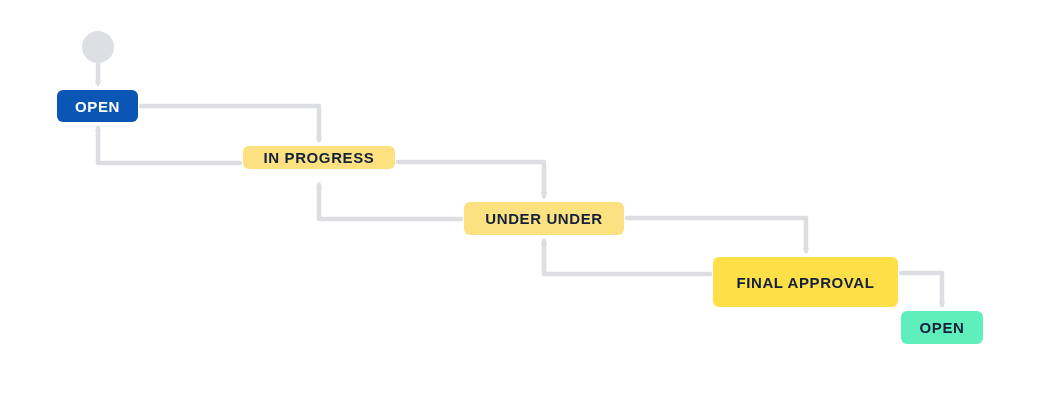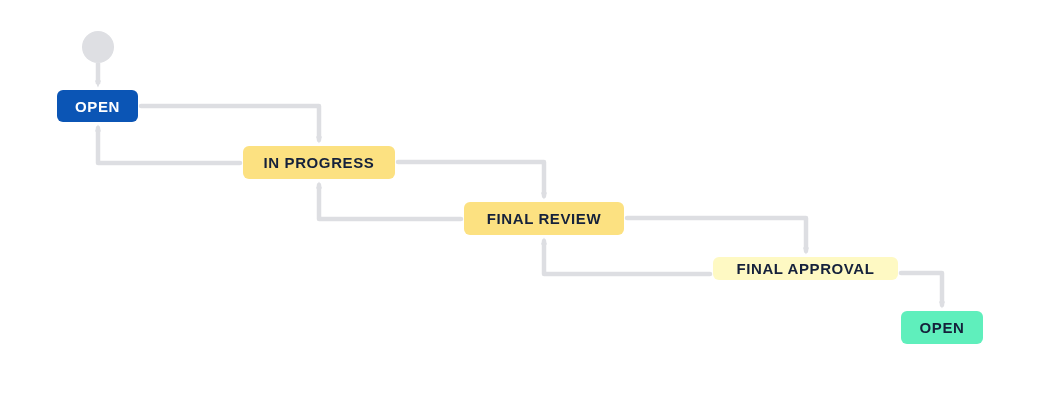--- a/index.html
+++ b/index.html
@@ -72,29 +72,29 @@
 
     <path d="M710,274 L544,274 L544,241" fill="none" stroke="#dddee2" stroke-width="4.5" stroke-linecap="round" stroke-linejoin="round" marker-end="url(#arrow-head)"></path>
 
     <path d="M901,273 L942,273 L942,305" fill="none" stroke="#dddee2" stroke-width="4.5" stroke-linecap="round" stroke-linejoin="round" marker-end="url(#arrow-head)"></path>
   </svg>
 
   <div class="wf-node" id="node-open" style="left: 57px; top: 90px; width: 81px; height: 32px; background: rgb(11, 85, 181); color: rgb(255, 255, 255);">
     <span class="wf-node-label">OPEN</span>
   </div>
 
-  <div class="wf-node" id="node-in-progress" style="left: 243px; top: 146px; width: 152px; height: 33px; background: rgb(252, 225, 129); color: rgb(21, 33, 59);">
+  <div class="wf-node" id="node-in-progress" style="left: 243px; top: 146px; width: 152px; height: 23px; background: rgb(252, 225, 129); color: rgb(21, 33, 59);">
     <span class="wf-node-label">IN PROGRESS</span>
   </div>
 
   <div class="wf-node" id="node-under-review" style="left: 464px; top: 202px; width: 160px; height: 33px; background: rgb(252, 225, 129); color: rgb(21, 33, 59);">
-    <span class="wf-node-label">FINAL REVIEW</span>
+    <span class="wf-node-label">UNDER UNDER</span>
   </div>
 
-  <div class="wf-node" id="node-final-approval" style="left: 713px; top: 257px; width: 185px; height: 23px; background: #fef9c3; color: rgb(21, 33, 59);">
+  <div class="wf-node" id="node-final-approval" style="left: 713px; top: 257px; width: 185px; height: 50px; background: #fde047; color: rgb(21, 33, 59);">
     <span class="wf-node-label">FINAL APPROVAL</span>
   </div>
 
   <div class="wf-node" id="node-done" style="left: 901px; top: 311px; width: 82px; height: 33px; background: rgb(95, 239, 188); color: rgb(21, 33, 59);">
     <span class="wf-node-label">OPEN</span>
   </div>
 
 </div>
 
 </body></html>

